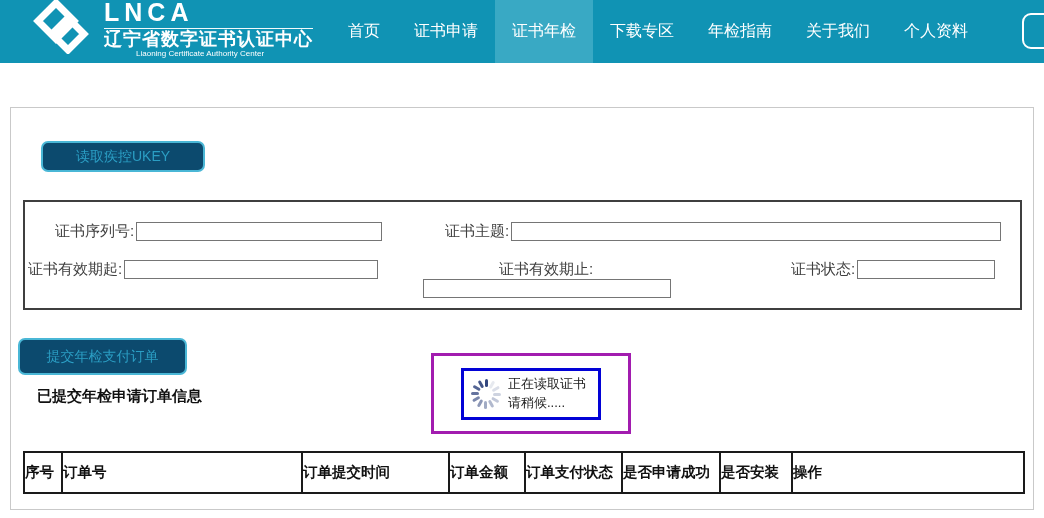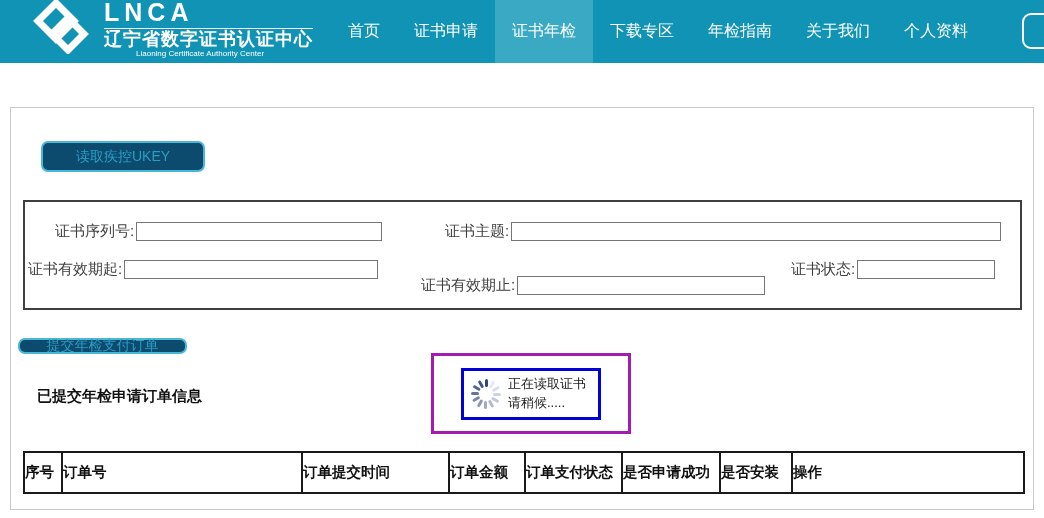--- a/index.html
+++ b/index.html
@@ -49,37 +49,37 @@
     width: 1024px; height: 403px;
     border: 1px solid #c9c9c9; background: #ffffff;
   }
 
   .btn {
     background: #0c4a6e; border: 2px solid #4ab7d6; border-radius: 7px;
     color: #2b9ec4; font-size: 14px; font-family: inherit; cursor: pointer;
     display: inline-flex; align-items: center; justify-content: center;
   }
   .btn-ukey { position: absolute; left: 30px; top: 33px; width: 164px; height: 31px; }
-  .btn-submit { position: absolute; left: 7px; top: 230px; width: 169px; height: 16px; }
+  .btn-submit { position: absolute; left: 7px; top: 230px; width: 169px; height: 37px; }
 
   
   .form-box {
     position: absolute; left: 12px; top: 92px; width: 999px; height: 110px;
     border: 2px solid #3f3f3f; background: #ffffff;
   }
   .field { position: absolute; display: flex; align-items: center; }
   .field label { font-size: 15px; color: #404040; white-space: nowrap; }
   .field input {
     height: 19px; border: 1px solid #757575; background: #ffffff;
     margin-left: 2px; font-size: 13px; padding: 0 3px;
   }
   .f-serial { left: 30px;  top: 20px; }  .f-serial  input { width: 246px; }
   .f-subject{ left: 420px; top: 20px; align-items: center; }  .f-subject input { width: 490px; }
   .f-from   { left: 3px;   top: 58px; }  .f-from    input { width: 254px; }
-  .f-to     { left: 396px; top: 74px; }  .f-to      input { width: 248px; }
+  .f-to     { left: 396px; top: 58px; flex-direction: column; }  .f-to      input { width: 248px; }
   .f-status { left: 766px; top: 58px; }  .f-status  input { width: 138px; }
 
   .orders-title {
     position: absolute; left: 26px; top: 279px;
     font-size: 15px; font-weight: bold; color: #111111;
   }
 
   
   .loading-outer {
     position: absolute; left: 420px; top: 245px; width: 200px; height: 81px;

